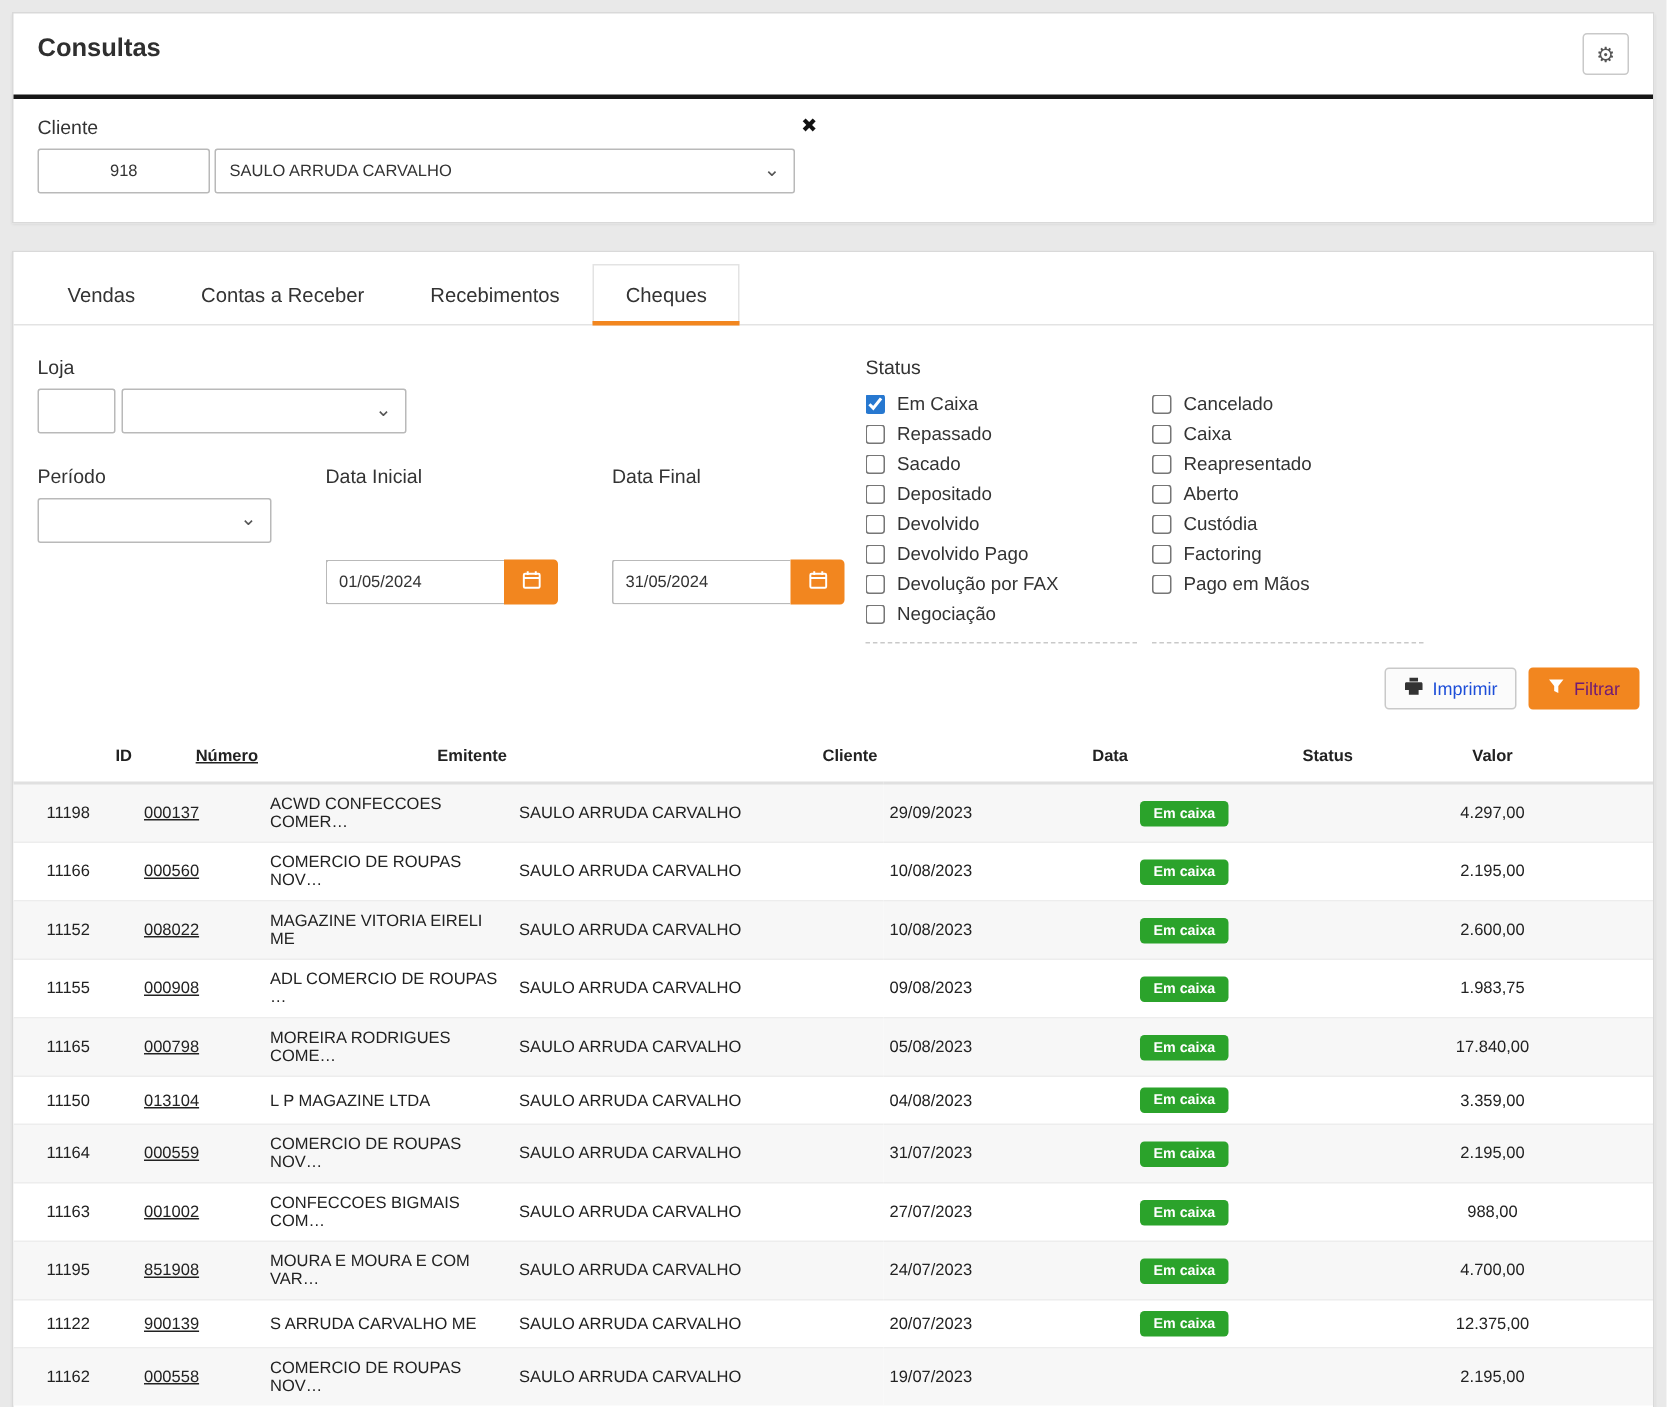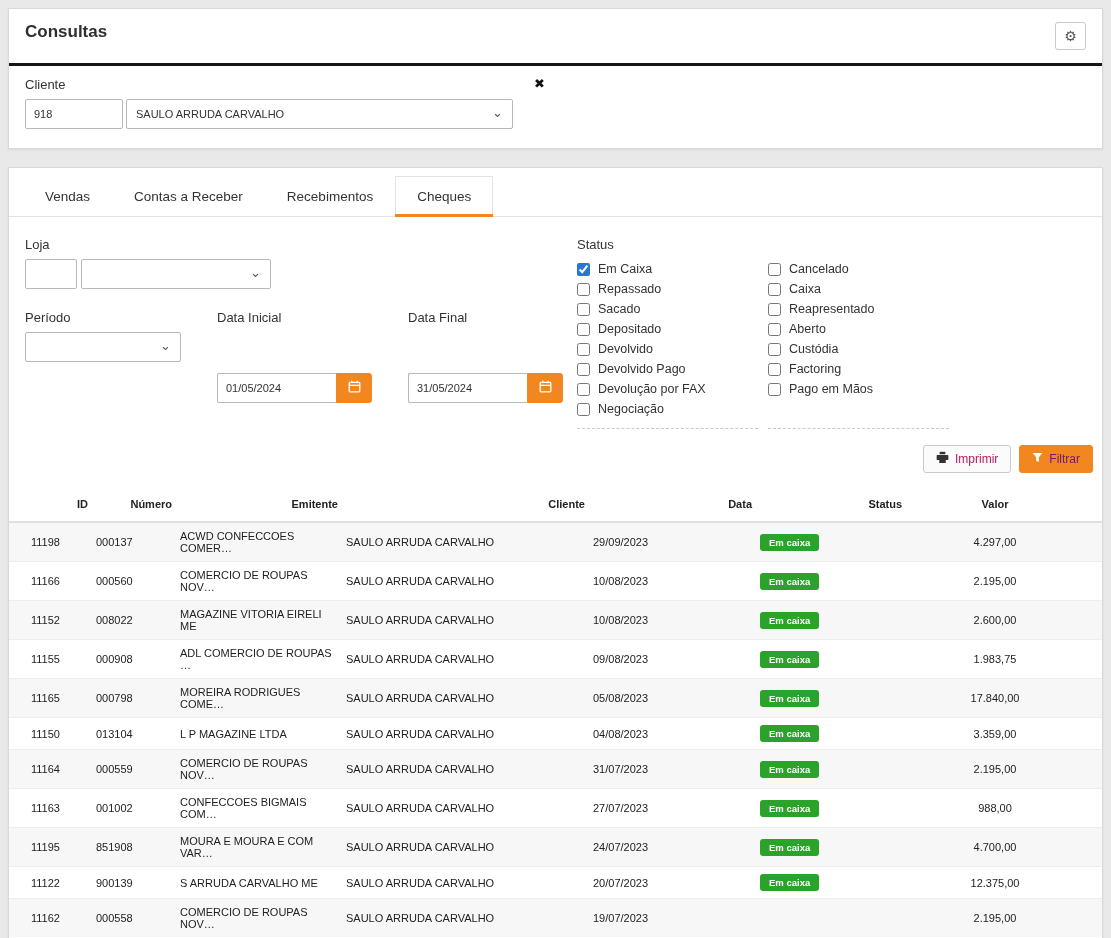--- a/index.html
+++ b/index.html
@@ -30,21 +30,21 @@
   .dark-divider{ height:3px; background:#161616; }
   .client-section{ position:relative; padding:11px 16px 19px; }
   .field-label{ font-size:13px; color:#333; display:block; margin-bottom:7px; }
   .clear-x{ position:absolute; left:525px; top:10px; font-size:13px; color:#111; cursor:pointer; }
   .client-row{ display:flex; gap:3px; }
   .text-input{
     height:30px; border:1px solid #b9b9b9; border-radius:2px;
     padding:0 8px; font-size:11px; color:#333;
     font-family:"Liberation Sans","DejaVu Sans",sans-serif;
   }
-  .client-code{ width:98px; }
+  .client-code{ width:115px;text-align:center; }
   .select{
     height:30px; border:1px solid #b9b9b9; border-radius:2px; background:#fff;
     display:flex; align-items:center; justify-content:space-between;
     padding:0 9px; font-size:11px; color:#333; cursor:pointer;
   }
   .client-select{ width:387px; }
   .chev{ color:#555; font-size:13px; line-height:1; margin-top:-4px; }
   
   .main-panel{ margin-top:18px; min-height:750px; padding-bottom:38px; }
   .tabs{ display:flex; padding:8px 14px 0; border-bottom:1px solid #e3e3e3; }
@@ -80,34 +80,34 @@
     font-size:12.5px; color:#333; cursor:pointer;
   }
   .check-item input{ width:13px; height:13px; accent-color:var(--checkbox); cursor:pointer; }
   
   .actions-row{ display:flex; justify-content:flex-end; gap:8px; padding:16px 9px 0; }
   .btn{
     height:28px; border-radius:3px; font-size:12px; cursor:pointer;
     display:inline-flex; align-items:center; gap:6px; padding:0 12px;
     font-family:"Liberation Sans","DejaVu Sans",sans-serif;
   }
-  .btn-light{ background:#fbfbfb; border:1px solid #c9c9c9; color:#be185d; }
+  .btn-light{ background:#fbfbfb; border:1px solid #c9c9c9; color:#1d4ed8; }
   .btn-accent{ background:var(--accent); border:1px solid var(--accent); color:#701a75; }
   
   table{ width:100%; border-collapse:collapse; margin-top:16px; font-size:11px; }
   thead th{
     text-align:right; font-size:11px; font-weight:700; color:#222;
     padding:9px 4px 11px; border-bottom:2px solid #e0e0e0;
   }
   thead th:first-child, tbody td:first-child{ padding-left:22px; }
   tbody td{ padding:7px 4px; color:#222; border-top:1px solid #ededed; }
   tbody tr:nth-child(odd){ background:#f7f7f7; }
   tbody tr:nth-child(even){ background:#fff; }
   th:nth-child(1), td:nth-child(1){ width:83px; }
-  th:nth-child(2), td:nth-child(2){ width:84px; }
+  th:nth-child(2), td:nth-child(2){ width:84px;text-decoration:underline; }
   th:nth-child(3), td:nth-child(3){ width:166px; }
   th:nth-child(4), td:nth-child(4){ width:247px; }
   th:nth-child(5), td:nth-child(5){ width:167px; }
   th:nth-child(6), td:nth-child(6){ width:150px; }
   .col-valor{ text-align:center; padding-right:22px !important; }
   .badge{
     background:var(--badge); color:#fff; font-size:9.5px; font-weight:700;
     padding:3px 9px; border-radius:3px; display:inline-block;
   }
 </style>

